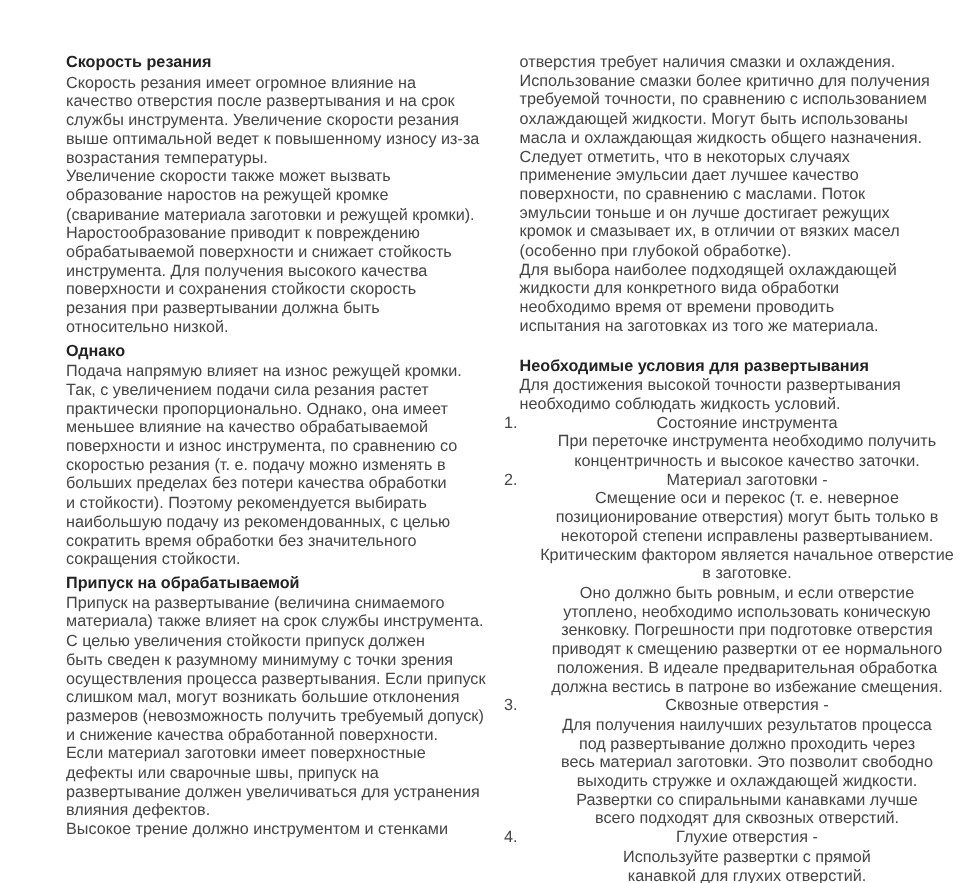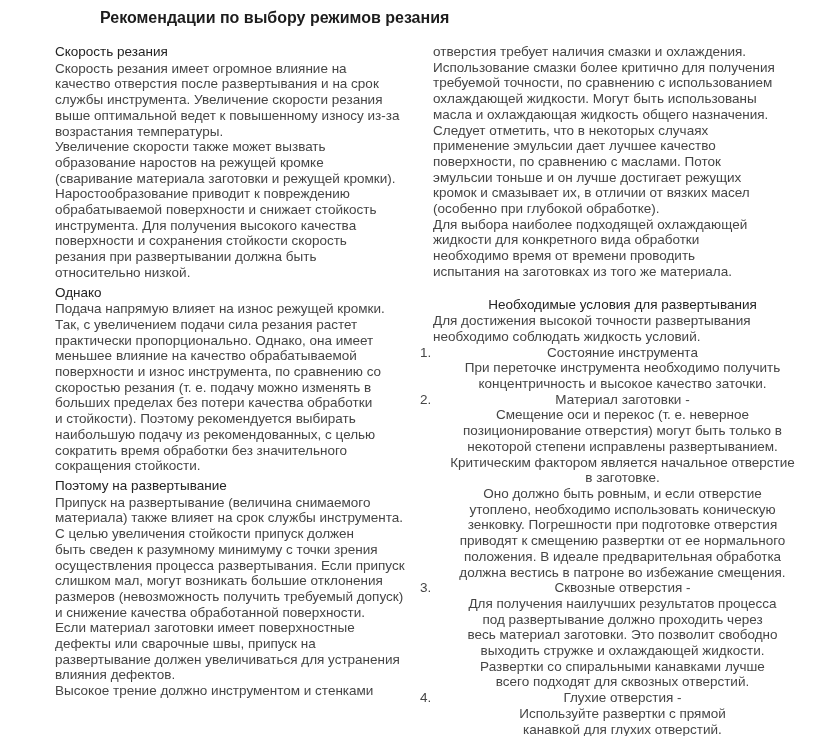--- a/index.html
+++ b/index.html
@@ -34,38 +34,37 @@
   .col-left {
     left: 55px;
     width: 382px;
   }
   .col-right {
     left: 420px;
     width: 392px;
   }
   .section-heading {
     font-size: 13.5px;
-    font-weight: normal;
+    font-weight: bold;
     color: #232323;
     margin: 4px 0 1px 0;
   }
   .col-left .section:first-child .section-heading {
     margin-top: 0;
   }
   .body-text {
     margin: 0;
     white-space: pre-line;
   }
   
   .col-right .indented {
     padding-left: 13px;
   }
   .col-right .section-heading {
     margin-top: 17px;
-    text-align: center;
   }
   .conditions-list {
     list-style: none;
     margin: 0;
     padding: 0;
   }
   .condition-item {
     display: flex;
     align-items: flex-start;
   }
@@ -77,21 +76,20 @@
     flex: 1 1 auto;
     white-space: pre-line;
     text-align: center;
   }
 </style>
 </head>
 <body>
 
 <div class="page">
 
-  <div class="page-title">Рекомендации по выбору режимов резания</div>
 
   <div class="col col-left">
 
     <div class="section">
       <div class="section-heading">Скорость резания</div>
       <p class="body-text">Скорость резания имеет огромное влияние на
 качество отверстия после развертывания и на срок
 службы инструмента. Увеличение скорости резания
 выше оптимальной ведет к повышенному износу из-за
 возрастания температуры.
@@ -115,21 +113,21 @@
 поверхности и износ инструмента, по сравнению со
 скоростью резания (т. е. подачу можно изменять в
 больших пределах без потери качества обработки
 и стойкости). Поэтому рекомендуется выбирать
 наибольшую подачу из рекомендованных, с целью
 сократить время обработки без значительного
 сокращения стойкости.</p>
     </div>
 
     <div class="section">
-      <div class="section-heading">Поэтому на развертывание</div>
+      <div class="section-heading">Припуск на обрабатываемой</div>
       <p class="body-text">Припуск на развертывание (величина снимаемого
 материала) также влияет на срок службы инструмента.
 С целью увеличения стойкости припуск должен
 быть сведен к разумному минимуму с точки зрения
 осуществления процесса развертывания. Если припуск
 слишком мал, могут возникать большие отклонения
 размеров (невозможность получить требуемый допуск)
 и снижение качества обработанной поверхности.
 Если материал заготовки имеет поверхностные
 дефекты или сварочные швы, припуск на

